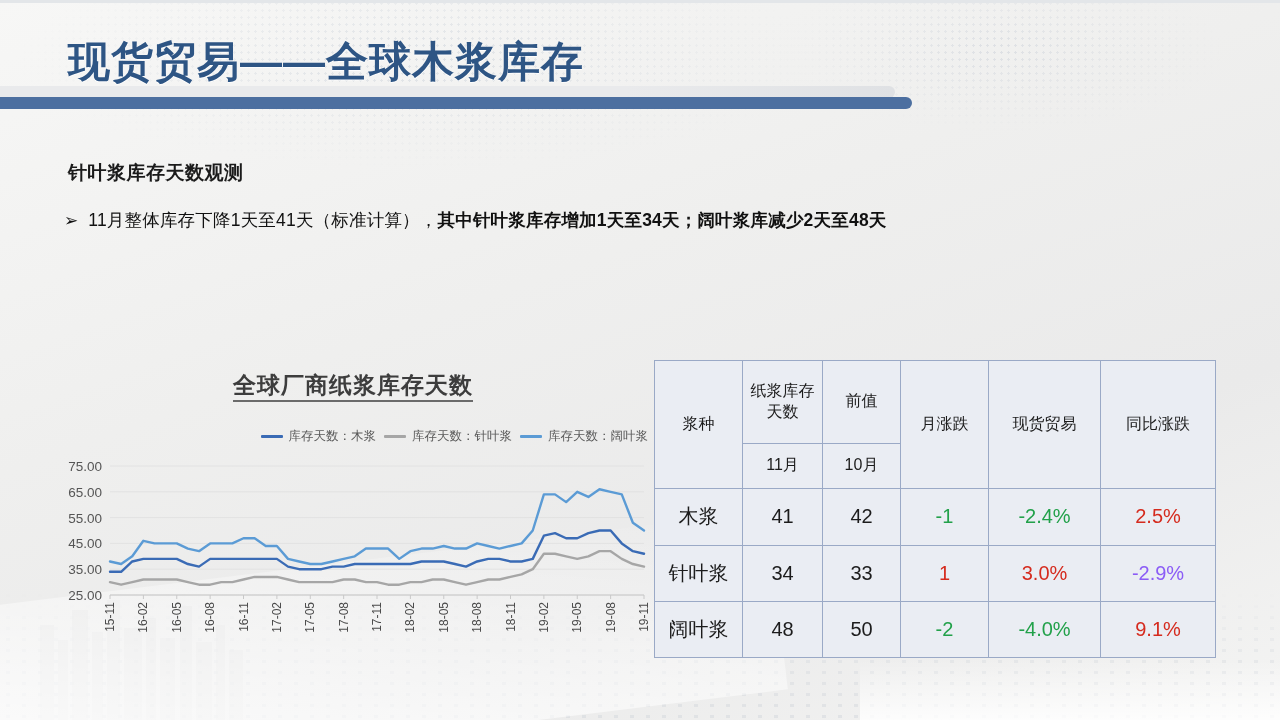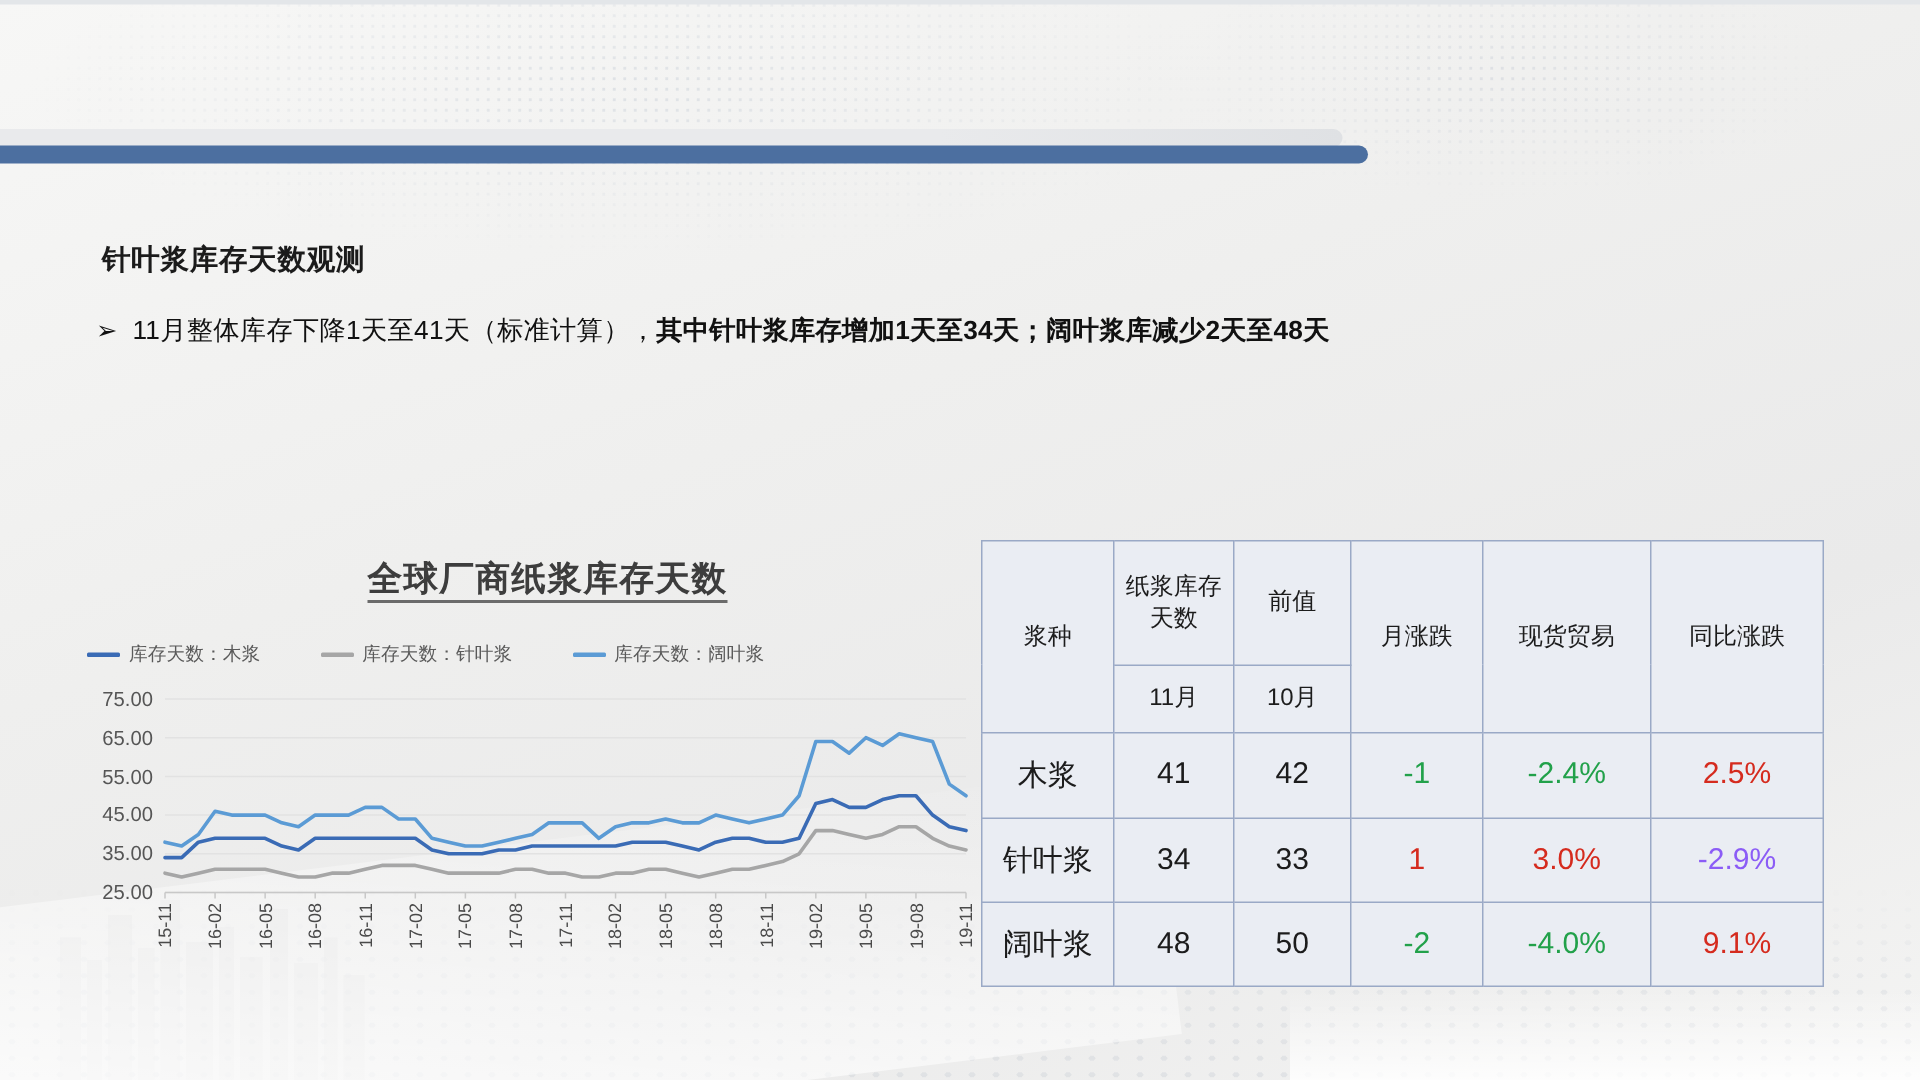--- a/index.html
+++ b/index.html
@@ -49,25 +49,25 @@
   
   .section-title{position:absolute;left:68px;top:160px;
     font-size:19px;font-weight:bold;color:#1b1b1b;letter-spacing:.5px;}
   .bullet-row{position:absolute;left:64px;top:208px;display:flex;align-items:baseline;gap:10px;}
   .bullet-mark{font-size:17px;color:#111;line-height:1;}
   .bullet-text{font-size:17.5px;color:#111;letter-spacing:.2px;white-space:nowrap;}
   .bullet-text .b{font-weight:bold;}
 
   
   .chart{position:absolute;left:58px;top:370px;width:590px;height:290px;}
-  .chart-title{position:absolute;left:12px;top:0;width:590px;text-align:center;
+  .chart-title{position:absolute;left:0;top:0;width:590px;text-align:center;
     font-size:23px;font-weight:bold;color:#3d3d3d;letter-spacing:1px;}
   .chart-title span{border-bottom:2.5px solid #6b6b6b;padding-bottom:2px;}
-  .legend{position:absolute;left:0;top:58px;width:590px;display:flex;justify-content:flex-start;
-    gap:40px;align-items:center;}
+  .legend{position:absolute;left:0;top:58px;width:590px;display:flex;justify-content:flex-end;
+    gap:8px;align-items:center;}
   .legend-item{display:flex;align-items:center;gap:6px;}
   .legend-swatch{width:22px;height:3px;display:inline-block;border-radius:1px;}
   .legend-label{font-size:12.5px;color:#5a5a5a;white-space:nowrap;}
   .plot-wrap{position:absolute;left:0;top:88px;width:590px;height:200px;}
   .plot-svg{position:absolute;left:0;top:0;}
   .ylabels{position:absolute;left:0;top:0;width:50px;}
   .ylab{position:absolute;right:6px;font-size:13.5px;color:#555;
     transform:translateY(-50%);white-space:nowrap;}
   .xlabels{position:absolute;left:0;top:0;width:590px;height:60px;}
   .xlab{position:absolute;font-size:12px;color:#4a4a4a;white-space:nowrap;
@@ -106,20 +106,21 @@
     <rect x="229" y="80" width="14" height="70"></rect>
   </g>
 </svg>
 <div class="bg-sweep"></div>
 <div class="bg-sweep2"></div>
 <div class="bg-topline"></div>
 
 <div class="header">
   <div class="header-bar-shade"></div>
   <div class="header-bar"></div>
+  <div class="header-title">现货贸易——全球木浆库存</div>
 </div>
 
 <div class="section-title">针叶浆库存天数观测</div>
 <div class="bullet-row">
   <span class="bullet-mark">➢</span>
   <span class="bullet-text"><span>11月整体库存下降1天至41天（标准计算），</span><span class="b">其中针叶浆库存增加1天至34天；阔叶浆库减少2天至48天</span></span>
 </div>
 
 <div class="chart">
   <div class="chart-title"><span>全球厂商纸浆库存天数</span></div>

